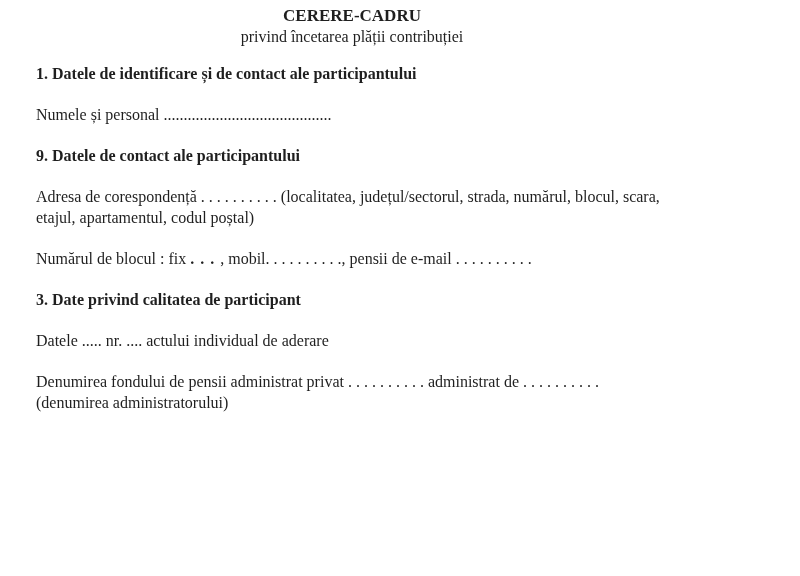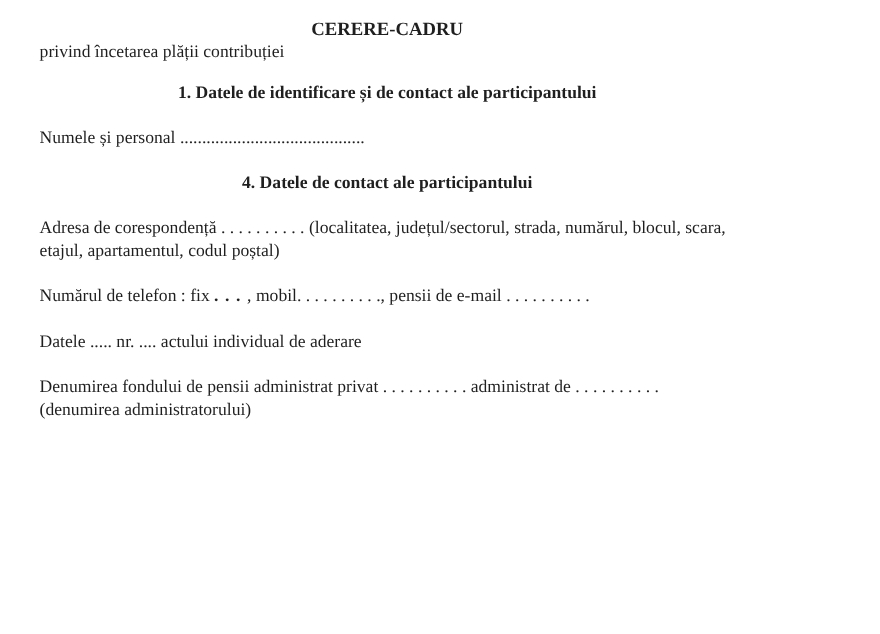--- a/index.html
+++ b/index.html
@@ -1,45 +1,45 @@
 <!DOCTYPE html>
 <html><head>
 <meta charset="utf-8">
 <style>
   html, body { margin: 0; padding: 0; background: #ffffff; }
   .page {
     width: 696px;
     height: 576px;
     box-sizing: border-box;
     background: #ffffff;
-    padding: 16px 28px 0 36px;
+    padding: 5px 28px 0 36px;
     font-family: "Liberation Serif", "DejaVu Serif", serif;
     font-size: 16px;
     line-height: 21px;
     color: #1f1f1f;
     overflow: hidden;
   }
   .doc-title {
     margin: 0;
     text-align: center;
     font-size: 17px;
     font-weight: bold;
     line-height: 21px;
   }
   .doc-subtitle {
     margin: 0 0 16px 0;
+    text-align: center;
     font-size: 16px;
     line-height: 21px;
   }
   .section-heading {
     margin: 0 0 20px 0;
     font-size: 16px;
     font-weight: bold;
     line-height: 21px;
-    text-align: center;
   }
   .form-line {
     margin: 0 0 20px 0;
   }
   .bold-dots {
     font-weight: bold;
     letter-spacing: 1px;
   }
 </style>
 </head>
@@ -50,25 +50,26 @@
   <h1 class="doc-title">CERERE-CADRU</h1>
 
   <p class="doc-subtitle">privind încetarea plății contribuției</p>
 
   <h2 class="section-heading">1. Datele de identificare și de contact ale participantului</h2>
 
   <p class="form-line">Numele și personal ..........................................</p>
 
 
 
-  <h2 class="section-heading">4. Datele de contact ale participantului</h2>
+  <h2 class="section-heading">9. Datele de contact ale participantului</h2>
 
 
   <p class="form-line">Adresa de corespondență . . . . . . . . . . (localitatea, județul/sectorul, strada, numărul, blocul, scara, etajul, apartamentul, codul poștal)</p>
 
-  <p class="form-line"><span>Numărul de telefon : fix </span><span class="bold-dots">. . . </span><span>, mobil. . . . . . . . . ., pensii de e-mail . . . . . . . . . .</span></p>
+  <p class="form-line"><span>Numărul de blocul : fix </span><span class="bold-dots">. . . </span><span>, mobil. . . . . . . . . ., pensii de e-mail . . . . . . . . . .</span></p>
 
+  <h2 class="section-heading">3. Date privind calitatea de participant</h2>
 
   <p class="form-line">Datele ..... nr. .... actului individual de aderare</p>
 
   <p class="form-line">Denumirea fondului de pensii administrat privat . . . . . . . . . . administrat de . . . . . . . . . . (denumirea administratorului)</p>
 
 </div>
 
 </body></html>

